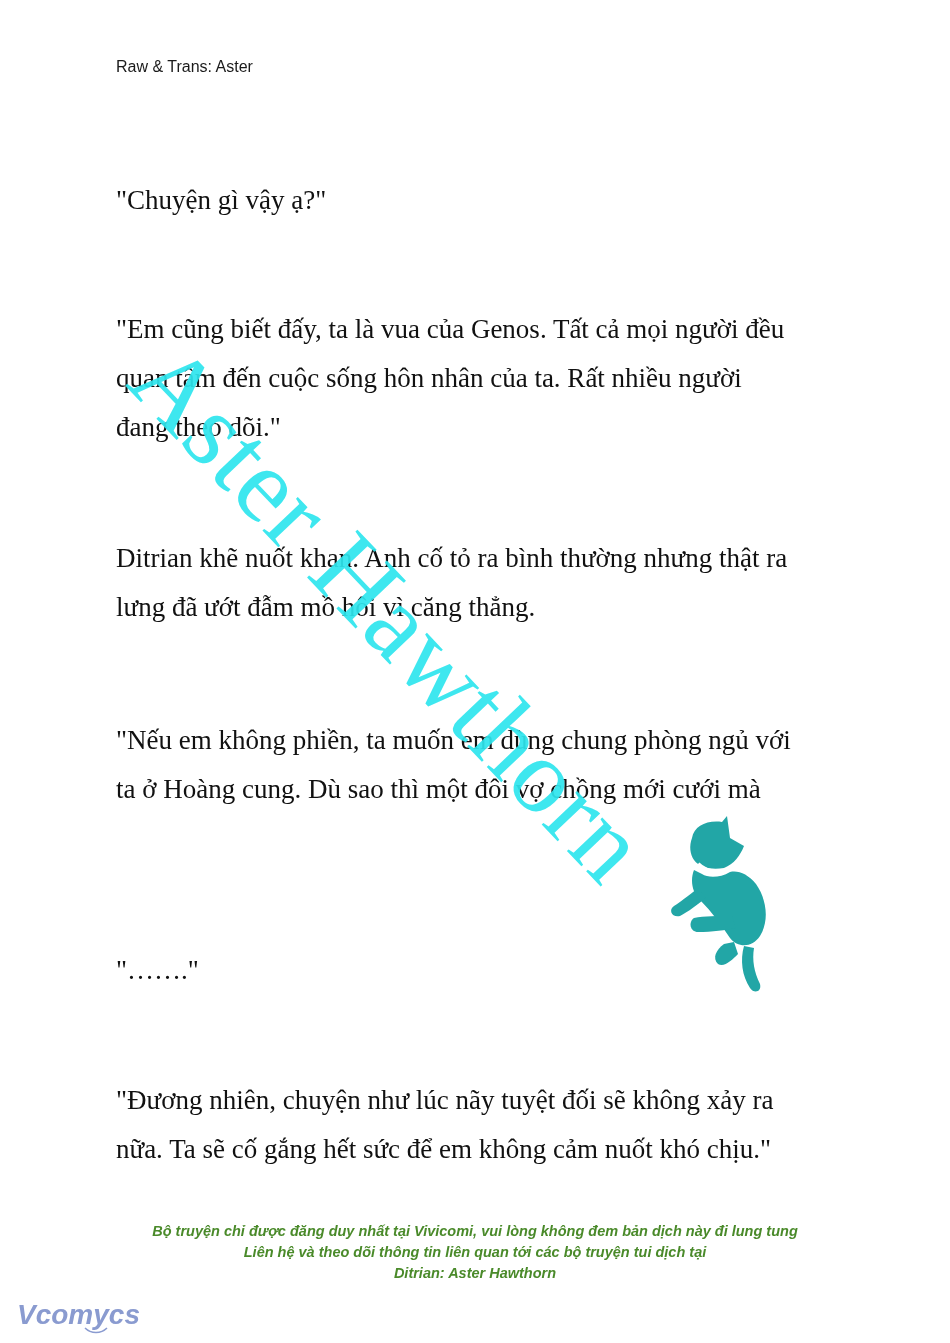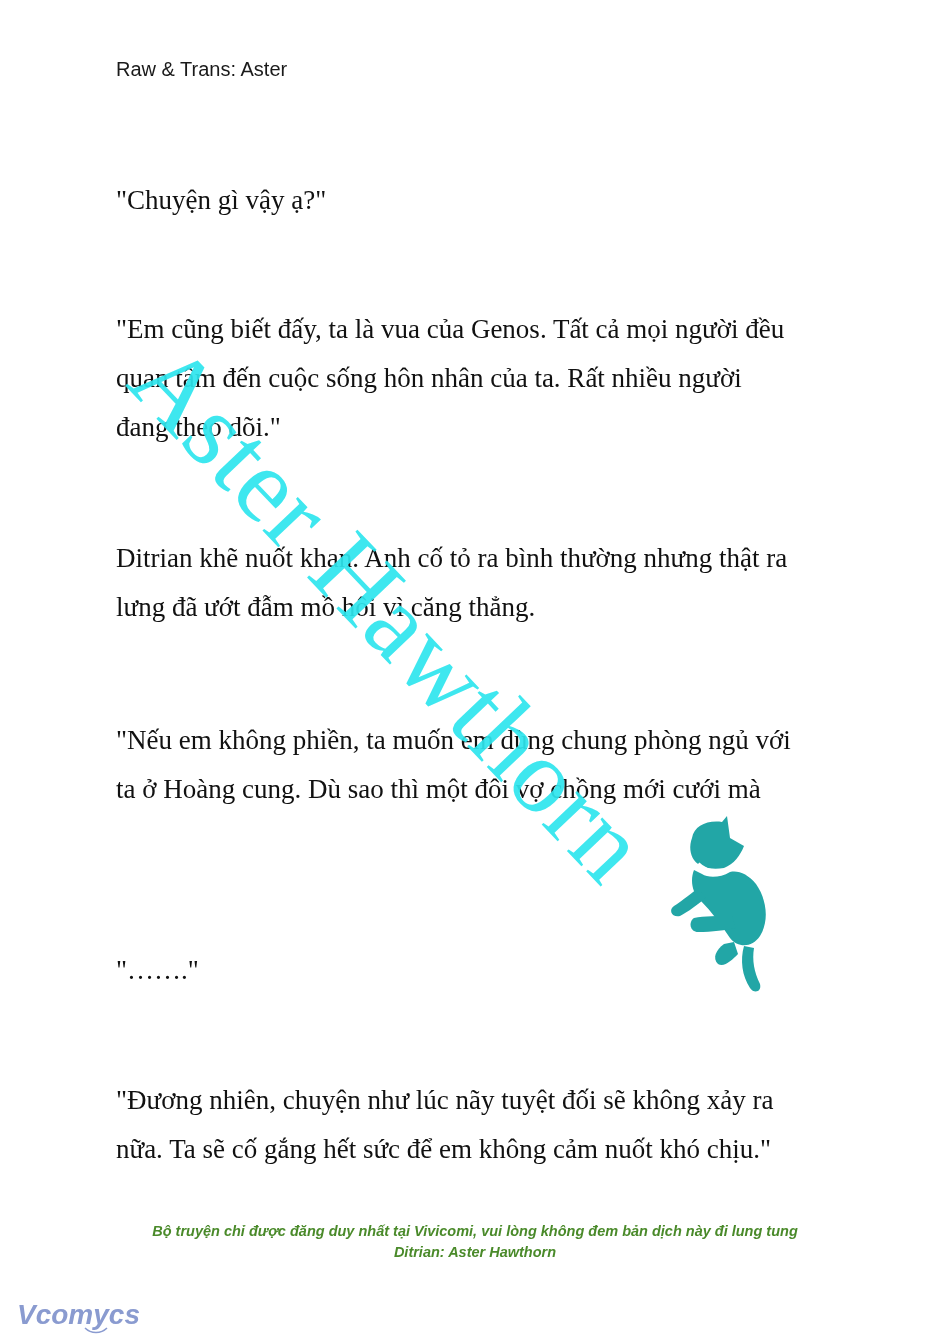--- a/index.html
+++ b/index.html
@@ -2,21 +2,21 @@
 <html><head>
   <meta charset="utf-8">
   <style>
     html, body { margin: 0; padding: 0; }
     body {
       width: 950px; height: 1343px; background: #ffffff;
       position: relative; overflow: hidden;
     }
     .header-credit {
       position: absolute; left: 116px; top: 58px;
-      font-family: "Liberation Sans", sans-serif; font-size: 20px; color: #1a1a1a;
+      font-family: "Liberation Sans", sans-serif; font-size: 16px; color: #1a1a1a;
     }
     .para {
       position: absolute; left: 116px; width: 740px;
       font-family: "Liberation Serif", serif; font-size: 27px; color: #111111;
       line-height: 49px; margin: 0;
     }
     .watermark {
       position: absolute; left: 95px; top: 570px;
       font-family: "Liberation Serif", serif; font-size: 106px;
       color: #2ee6ee; white-space: nowrap;
@@ -88,19 +88,20 @@
     <path d="M72 136 C 64 142, 60 150, 66 156 C 72 160, 80 152, 86 146 L 82 134 Z"></path>
 
     <path d="M92 138 C 88 152, 90 168, 98 180 C 102 186, 110 184, 108 176 C 102 164, 100 152, 102 140 Z"></path>
   </g>
 
   <path d="M46 56 C 56 66, 72 66, 84 58" stroke="#ffffff" stroke-width="4" fill="none"></path>
 </svg>
 
 <div class="footer-notes">
   <div>Bộ truyện chỉ được đăng duy nhất tại Vivicomi, vui lòng không đem bản dịch này đi lung tung</div>
+  <div>Liên hệ và theo dõi thông tin liên quan tới các bộ truyện tui dịch tại</div>
   <div>Ditrian: Aster Hawthorn</div>
 </div>
 
 <svg class="logo" viewBox="0 0 130 40">
   <text x="2" y="28" font-family="Liberation Sans, sans-serif" font-size="28" font-style="italic" font-weight="bold" fill="#8a9bd0">Vcomycs</text>
   <path d="M70 32 C 76 38, 86 38, 92 32" stroke="#8a9bd0" stroke-width="1.5" fill="none"></path>
 </svg>
 
 </body></html>

